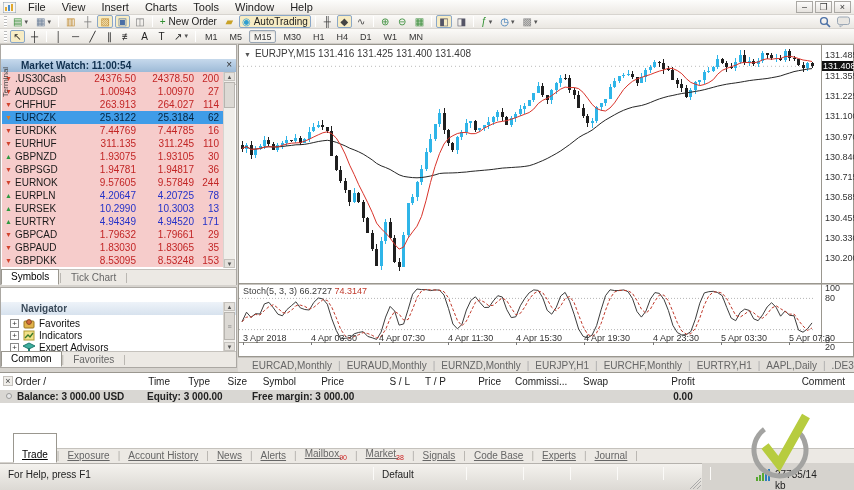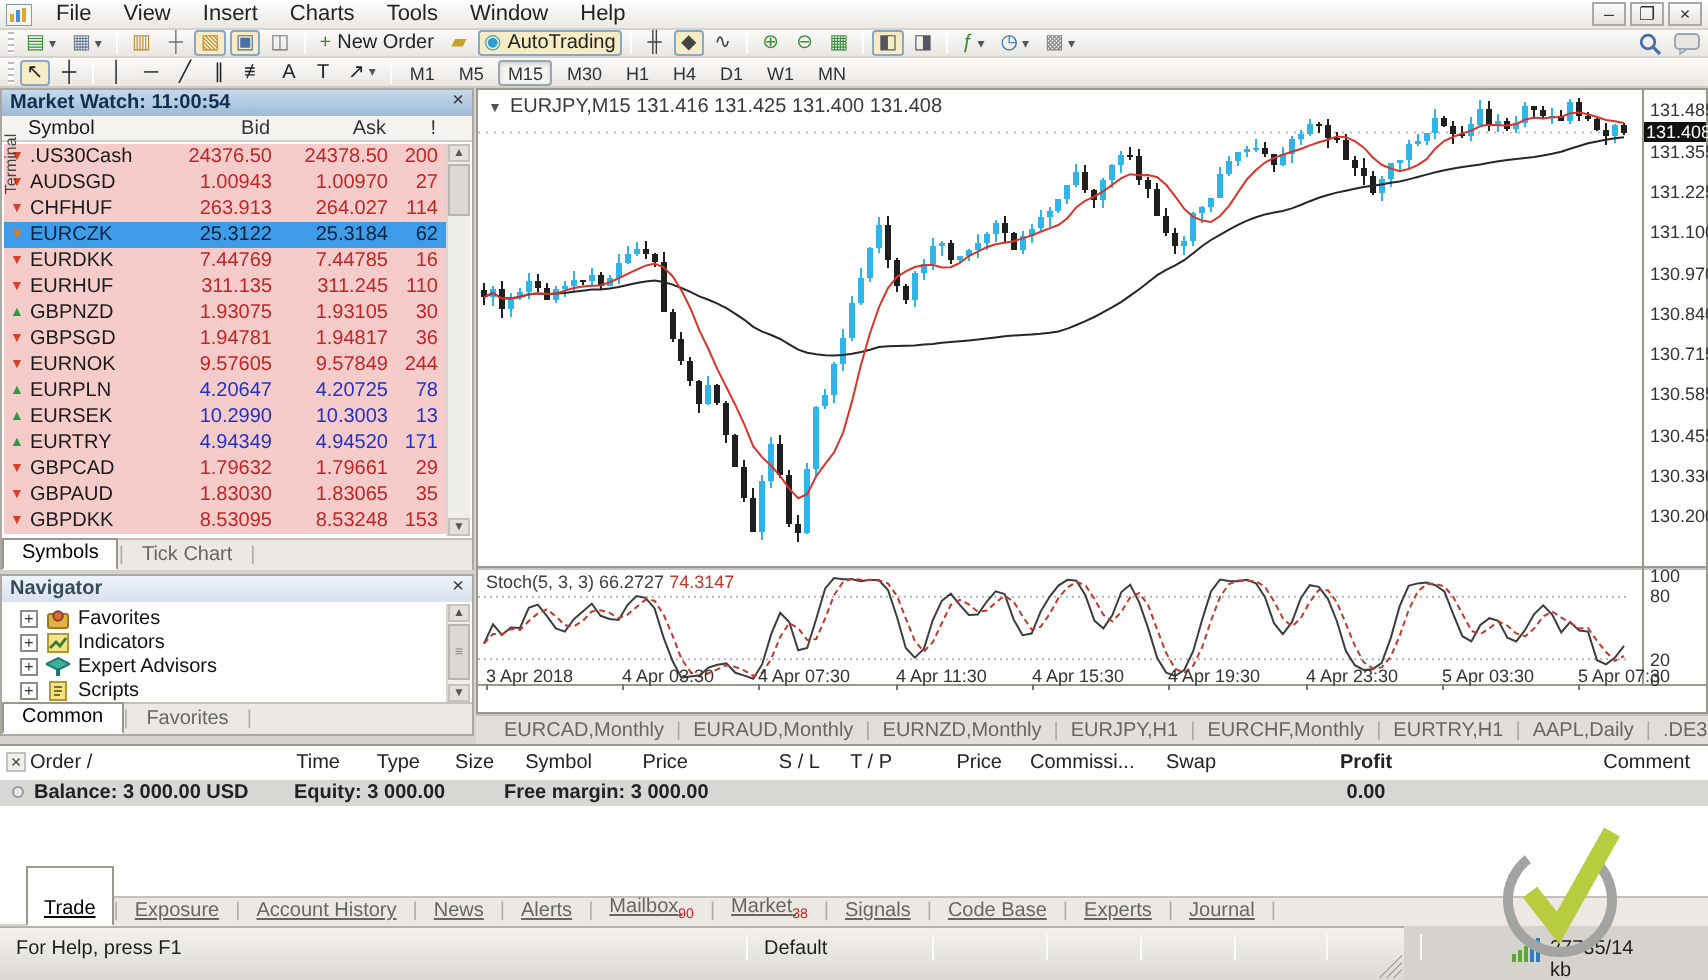--- a/index.html
+++ b/index.html
@@ -23,21 +23,21 @@
   .tb-label { font-size:10px; margin-left:3px; color:#222; }
   .tb-drop { font-size:7px; color:#555; margin-left:2px; }
   .tb-sep { width:1px; height:11px; background:#c9c6c1; border-right:1px solid #fff; margin:0 3px; }
   .tb-handle { width:3px; height:11px; margin:0 2px; background:repeating-linear-gradient(#bbb 0 1px, #fff 1px 3px); }
   .tf-btn { font-size:9px; color:#333; padding:0 4px; height:13px; line-height:12px; margin:0 1px; border:1px solid transparent; border-radius:2px; }
   .tf-btn.active { border-color:#9aa7b5; background:#f6f4f0; box-shadow:inset 0 1px 2px rgba(0,0,0,.15); }
   #tb-right { position:absolute; right:4px; top:16px; display:flex; gap:6px; }
 
   
   #mw-panel { left:0; top:44px; width:237px; height:241px; background:#fff; border:1px solid #aba8a3; }
-  .panel-title { height:13px; padding:1px 4px 0 4px; font-size:10px; font-weight:bold; display:flex; }
+  .panel-title { height:13px; padding:1px 4px 0 20px; font-size:10px; font-weight:bold; display:flex;margin-top:14px; }
   #mw-title { background:linear-gradient(#c6d9ec,#9dbad7); color:#10304f; }
   #nav-title { background:linear-gradient(#eef3f9,#d7e2ee); color:#3a4a5a; }
   .panel-x { margin-left:auto; font-size:10px; line-height:10px; color:#333; font-weight:normal; }
   #mw-header { display:flex; height:13px; border-bottom:1px solid #cfccc7; background:#f5f3f0; font-size:10px; color:#333; align-items:center; }
   #mw-rows { position:absolute; left:1px; top:27px; width:222px; }
   .mw-row { display:flex; height:13px; align-items:center; background:#f6cccb; font-size:10px; }
   .mw-row.selected { background:#3f9ce8; }
   .mw-arrow { width:13px; text-align:center; font-size:7px; }
   .mw-arrow.down { color:#d2422c; } .mw-arrow.up { color:#2d9b3f; }
   .mw-sym { width:63px; color:#1a1a1a; }
@@ -752,21 +752,21 @@
         <div class="ax-label" style="top: 87px;">130.970</div>
         <div class="ax-label" style="top: 107px;">130.840</div>
         <div class="ax-label" style="top: 127px;">130.715</div>
         <div class="ax-label" style="top: 147px;">130.585</div>
         <div class="ax-label" style="top: 168px;">130.455</div>
         <div class="ax-label" style="top: 188px;">130.330</div>
         <div class="ax-label" style="top: 208px;">130.200</div>
         <div class="price-tag" style="top: 16px;">131.408</div>
         <div class="ax-label" style="top: 238px;">100</div>
         <div class="ax-label" style="top: 248px;">80</div>
-        <div class="ax-label" style="top: 280px;">20</div>
+        <div class="ax-label" style="top: 297px;">20</div>
         <div class="ax-label" style="top: 290px;">0</div>
       </div>
     <div id="date-axis">
         <div class="date-label" style="left: 4px;">3 Apr 2018</div>
         <div class="date-tick" style="left: 4px;"></div>
         <div class="date-label" style="left: 72px;">4 Apr 03:30</div>
         <div class="date-tick" style="left: 72px;"></div>
         <div class="date-label" style="left: 140px;">4 Apr 07:30</div>
         <div class="date-tick" style="left: 140px;"></div>
         <div class="date-label" style="left: 209px;">4 Apr 11:30</div>
@@ -809,21 +809,21 @@
         <span style="right: 684px;">Time</span>
         <span style="right: 644px;">Type</span>
         <span style="right: 607px;">Size</span>
         <span style="right: 558px;">Symbol</span>
         <span style="right: 510px;">Price</span>
         <span style="right: 444px;">S / L</span>
         <span style="right: 408px;">T / P</span>
         <span style="right: 353px;">Price</span>
         <span style="left: 515px;">Commissi...</span>
         <span style="right: 246px;">Swap</span>
-        <span style="left: 643px; width: 80px; text-align: center; font-weight: bold;">Profit</span>
+        <span style="left: 643px; width: 80px; text-align: center;">Profit</span>
         <span style="right: 9px;">Comment</span>
       </div>
     <div id="balance-row">
       <span class="dot"></span>
       <span class="bseg" style="left:17px">Balance: 3 000.00 USD</span>
       <span class="bseg" style="left:147px">Equity: 3 000.00</span>
       <span class="bseg" style="left:252px">Free margin: 3 000.00</span>
       <span class="bseg" style="left:643px;width:80px;text-align:center">0.00</span>
     </div>
   </div>

